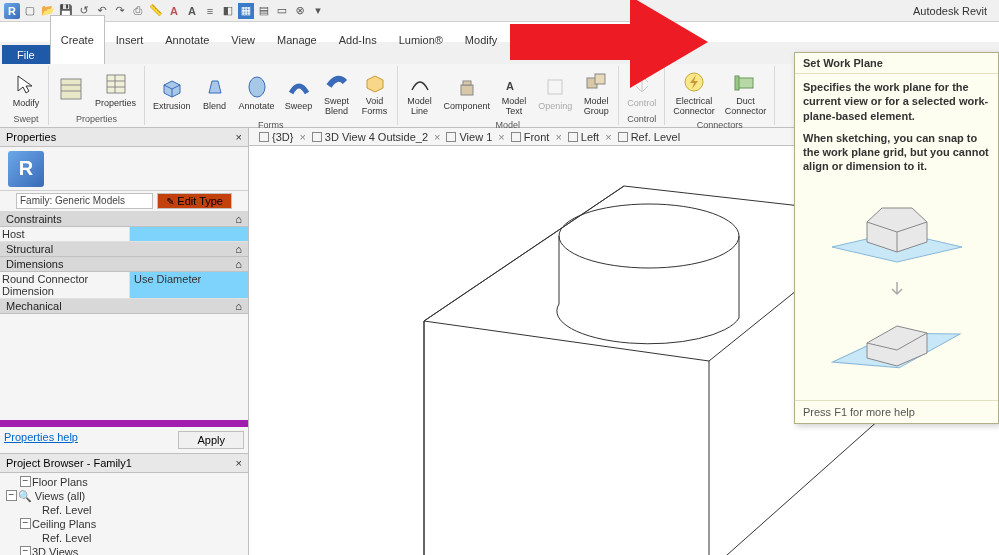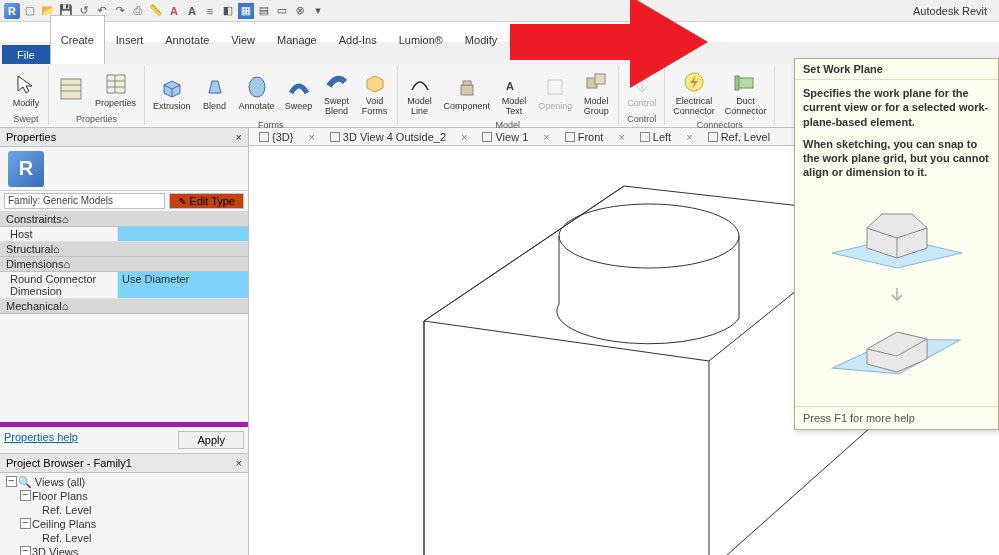--- a/index.html
+++ b/index.html
@@ -19,45 +19,45 @@
 .rbtn .ic{width:28px;height:28px;display:flex;align-items:center;justify-content:center;}
 .rbtn .lbl{font-size:9px;color:#333;text-align:center;line-height:1.1;white-space:pre;}
 .rgroup .gname{font-size:9px;color:#555;padding:1px 0;}
 svg{overflow:visible;}
 .content{display:flex;height:447px;}
 .leftpane{width:249px;background:#f5f5f5;border-right:1px solid #c0c0c0;display:flex;flex-direction:column;}
 .propheader{background:#e8e8e8;border-bottom:1px solid #c0c0c0;padding:3px 6px;display:flex;justify-content:space-between;}
 .close-x{cursor:pointer;color:#333;}
 .bigicon{height:44px;display:flex;align-items:center;padding:4px 8px;border-bottom:1px solid #d0d0d0;}
 .bigicon .ric{width:36px;height:36px;background:linear-gradient(135deg,#6aa8e8,#3a6bb8);border-radius:3px;display:flex;align-items:center;justify-content:center;color:#fff;font-size:20px;font-weight:bold;}
-.famrow{display:flex;padding:2px 4px;gap:4px;border-bottom:1px solid #d8d8d8;}
+.famrow{display:flex;padding:2px 16px;gap:4px;border-bottom:1px solid #d8d8d8;}
 .famsel{flex:1;background:#fff;border:1px solid #c0c0c0;padding:1px 3px;font-size:10px;color:#444;}
 .editbtn{border:1px solid #c0c0c0;background:#c2410c;padding:1px 8px;font-size:10px;cursor:pointer;}
 .propgrid{flex:1;overflow:auto;}
-.catrow{background:#d8d8d8;padding:1px 6px;display:flex;justify-content:flex-start;font-size:10px;color:#222;border-bottom:1px solid #c0c0c0;}
+.catrow{background:#d8d8d8;padding:1px 6px;display:flex;justify-content:space-between;font-size:10px;color:#222;border-bottom:1px solid #c0c0c0;}
 .catrow .exp{font-weight:bold;}
 .prow{display:flex;border-bottom:1px solid #e0e0e0;font-size:10px;}
-.prow .pname{width:118px;padding:1px 10px;color:#333;border-right:1px solid #e0e0e0;}
+.prow .pname{width:130px;padding:1px 2px;color:#333;border-right:1px solid #e0e0e0;}
 .prow .pval{flex:1;padding:1px 4px;color:#333;background:#7dd3fc;}
 .chk{width:12px;height:12px;border:1px solid #888;display:inline-block;vertical-align:middle;position:relative;}
-.propfoot{padding:4px;display:flex;justify-content:space-between;border-top:5px solid #a21caf;}
+.propfoot{padding:4px;display:flex;justify-content:space-between;border-top:7px solid #a21caf;}
 .propfoot a{color:#0066cc;text-decoration:underline;cursor:pointer;}
 .propfoot button{border:1px solid #c0c0c0;background:#f0f0f0;padding:2px 18px;cursor:pointer;}
 .browserhead{background:#e8e8e8;border-top:1px solid #c0c0c0;border-bottom:1px solid #c0c0c0;padding:3px 6px;display:flex;justify-content:space-between;}
 .tree{padding:2px 4px;font-size:10px;color:#333;}
 .tnode{padding:0 0 0 14px;line-height:14px;position:relative;}
 .tnode::before{content:"";position:absolute;left:2px;top:1px;width:9px;height:9px;border:1px solid #888;background:#fff;}
 .tnode.minus::before{content:"−";text-align:center;line-height:7px;font-size:10px;}
 .tleaf{padding-left:24px;line-height:14px;}
 .canvas{flex:1;position:relative;background:#fff;}
-.viewtabs{height:18px;background:#f5f5f5;border-bottom:1px solid #c0c0c0;display:flex;align-items:center;gap:9px;padding:0 4px;font-size:10px;}
+.viewtabs{height:18px;background:#f5f5f5;border-bottom:1px solid #c0c0c0;display:flex;align-items:center;gap:0;padding:0 4px;font-size:10px;}
 .vtab{display:flex;align-items:center;gap:3px;padding:1px 6px;cursor:pointer;color:#333;}
 .vtab .vic{width:10px;height:10px;border:1px solid #888;}
 .scene{position:absolute;top:18px;left:0;right:0;bottom:0;}
-.tooltip{position:absolute;top:58px;right:0;width:205px;background:#fdfdf0;border:1px solid #b0b088;box-shadow:2px 2px 6px rgba(0,0,0,0.2);z-index:100;font-size:10px;color:#333;}
+.tooltip{position:absolute;top:52px;right:0;width:205px;background:#fdfdf0;border:1px solid #b0b088;box-shadow:2px 2px 6px rgba(0,0,0,0.2);z-index:100;font-size:10px;color:#333;}
 .tooltip .tthead{padding:4px 8px;font-weight:bold;border-bottom:1px solid #e0e0c0;}
 .tooltip .ttbody{padding:6px 8px;line-height:1.3;font-weight:bold;}
 .tooltip .ttimg{height:220px;display:flex;flex-direction:column;align-items:center;justify-content:center;gap:8px;padding:8px;}
 .tooltip .ttfoot{border-top:1px solid #e0e0c0;padding:5px 8px;color:#555;}
 .bigarrow{position:absolute;top:-8px;left:510px;z-index:90;}
 </style>
 </head>
 <body>
 
 <div class="titlebar">
@@ -347,22 +347,22 @@
     <div style="flex:1"></div>
     <div class="propfoot">
       <a>Properties help</a>
       <button>Apply</button>
     </div>
     <div class="browserhead">
       <span>Project Browser - Family1</span>
       <span class="close-x">×</span>
     </div>
     <div class="tree" id="tree">
+        <div class="tnode minus" style="margin-left: 14px;">Floor Plans</div>
         <div class="tnode minus">🔍 Views (all)</div>
-        <div class="tnode minus" style="margin-left: 14px;">Floor Plans</div>
         <div class="tleaf" style="margin-left: 14px;">Ref. Level</div>
         <div class="tnode minus" style="margin-left: 14px;">Ceiling Plans</div>
         <div class="tleaf" style="margin-left: 14px;">Ref. Level</div>
         <div class="tnode minus" style="margin-left: 14px;">3D Views</div>
         <div class="tleaf" style="margin-left: 14px;">View 1</div>
       </div>
   </div>
 
   <div class="canvas">
     <div class="viewtabs" id="viewtabs">

